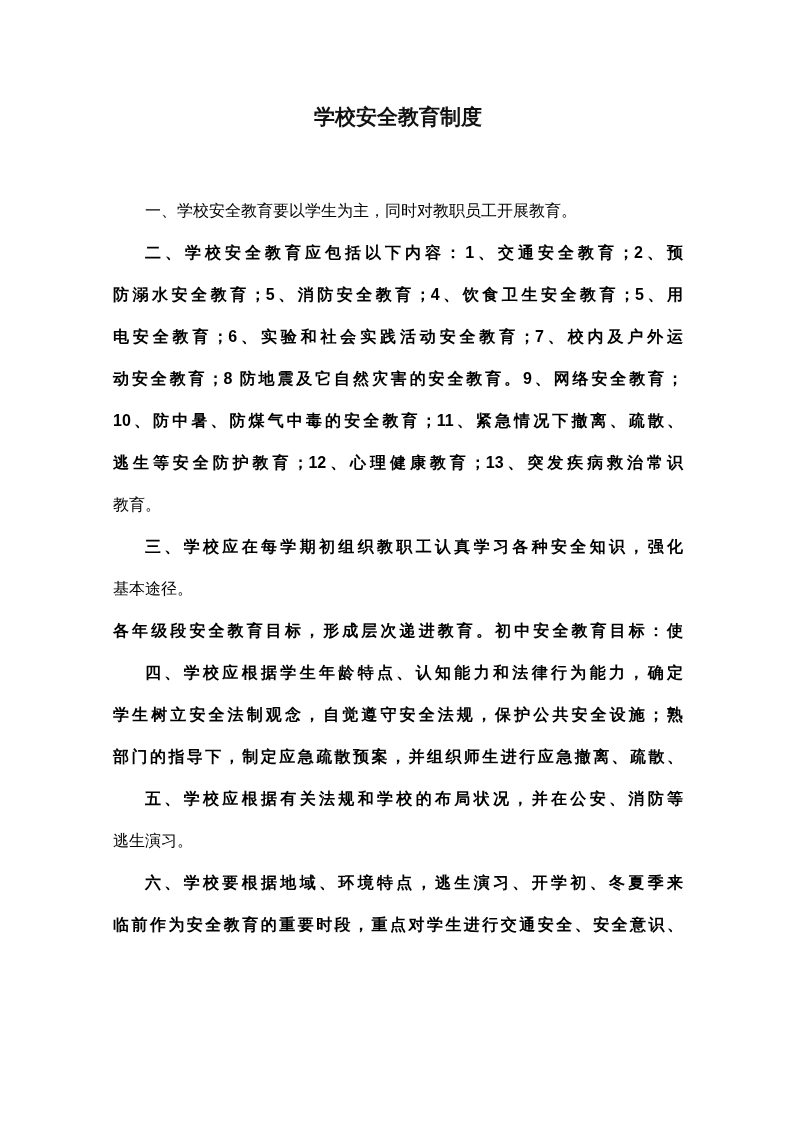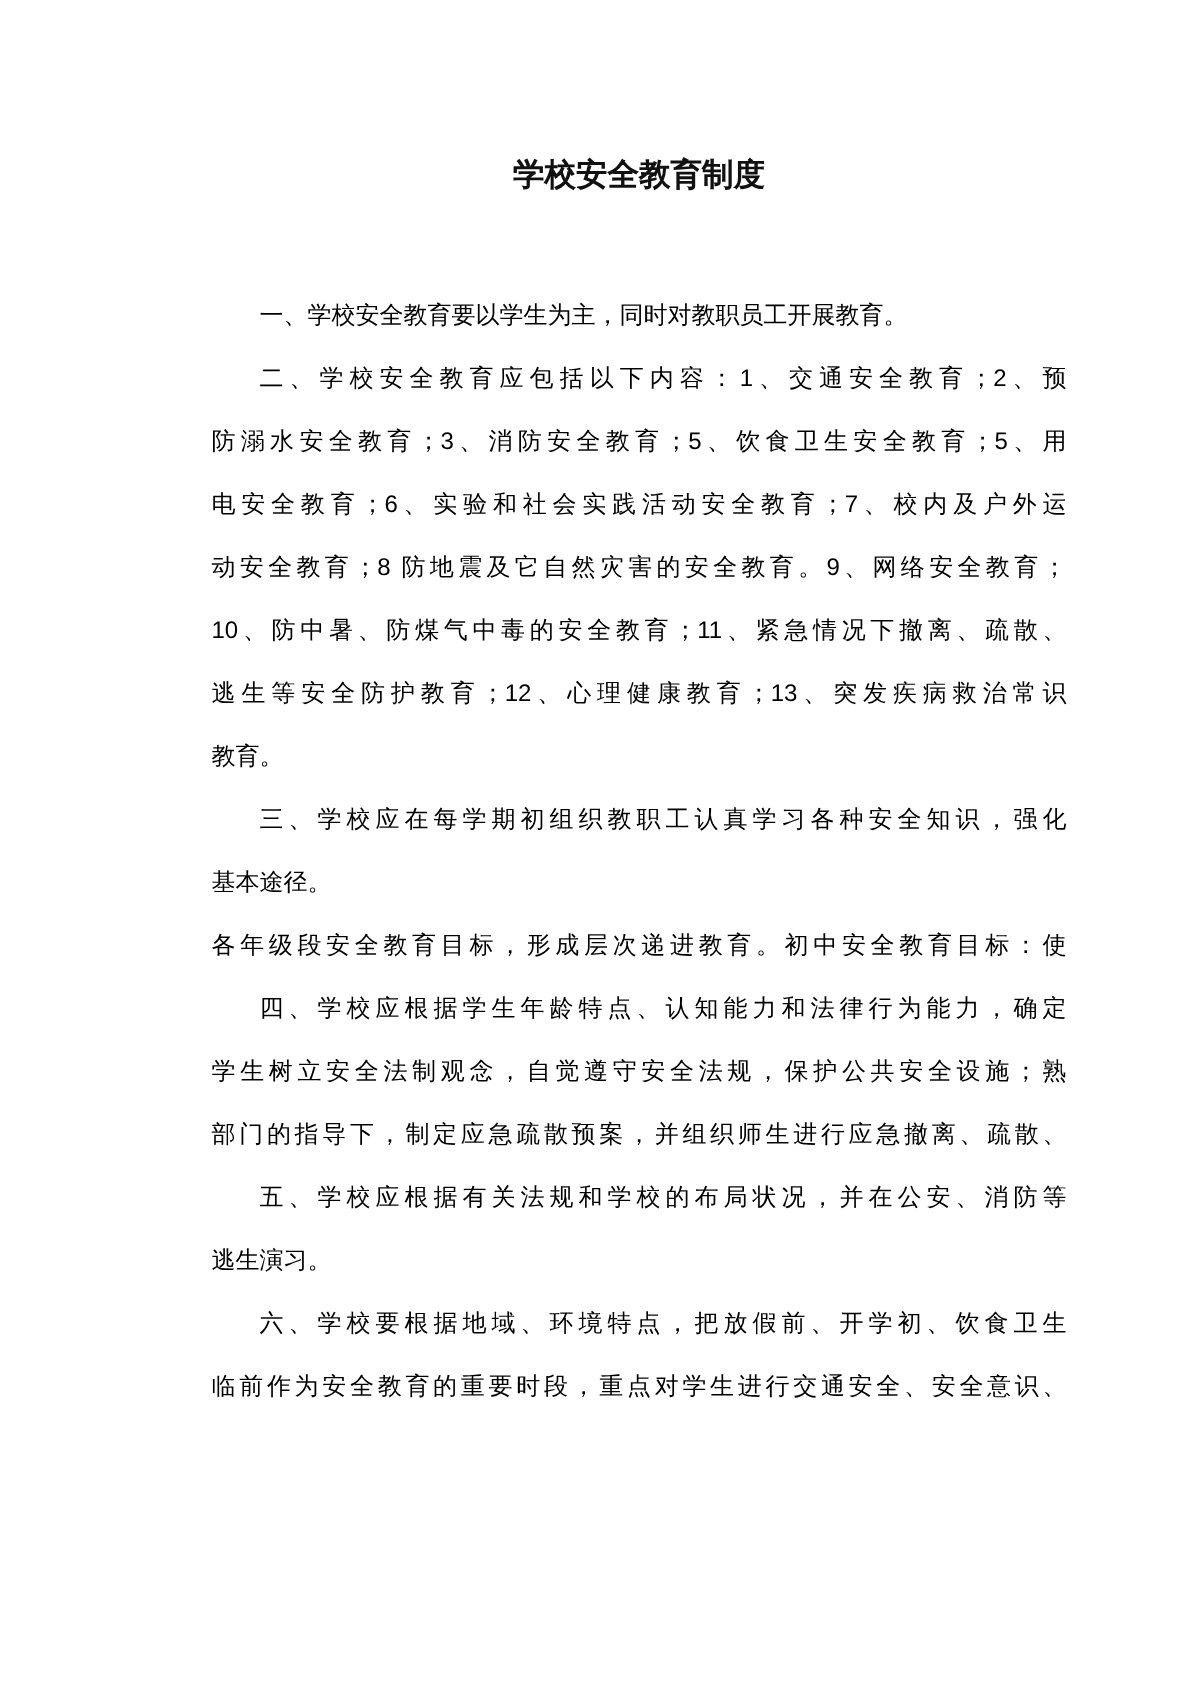--- a/index.html
+++ b/index.html
@@ -14,21 +14,20 @@
     background: #ffffff;
     overflow: hidden;
     font-family: "Liberation Sans", "DejaVu Sans", sans-serif;
     color: #111111;
   }
   .content {
     position: absolute;
     left: 113px;
     top: 96px;
     width: 570px;
-    margin-left: 28px;
   }
   .doc-title {
     margin: 0 0 52px 0;
     font-size: 21px;
     font-weight: 700;
     line-height: 42px;
     text-align: center;
     color: #111111;
   }
   .para {
@@ -41,35 +40,36 @@
     height: 42px;
     color: #000000;
     text-align: left;
   }
   .line.first {
     text-indent: 2em;
   }
   .line.fill {
     text-align: justify;
     text-align-last: justify;
+    font-weight: bold;
   }
 </style>
 </head>
 <body>
 
 <div class="page">
   <div class="content">
     <h1 class="doc-title">学校安全教育制度</h1>
     <div id="paragraphs">
         <div class="para">
           <div class="line first">一、学校安全教育要以学生为主，同时对教职员工开展教育。</div>
         </div>
         <div class="para">
           <div class="line first fill">二、学校安全教育应包括以下内容：1、交通安全教育；2、预</div>
-          <div class="line fill">防溺水安全教育；3、消防安全教育；5、饮食卫生安全教育；5、用</div>
+          <div class="line fill">防溺水安全教育；5、消防安全教育；4、饮食卫生安全教育；5、用</div>
           <div class="line fill">电安全教育；6、实验和社会实践活动安全教育；7、校内及户外运</div>
           <div class="line fill">动安全教育；8 防地震及它自然灾害的安全教育。9、网络安全教育；</div>
           <div class="line fill">10、防中暑、防煤气中毒的安全教育；11、紧急情况下撤离、疏散、</div>
           <div class="line fill">逃生等安全防护教育；12、心理健康教育；13、突发疾病救治常识</div>
           <div class="line">教育。</div>
         </div>
         <div class="para">
           <div class="line first fill">三、学校应在每学期初组织教职工认真学习各种安全知识，强化</div>
           <div class="line">基本途径。</div>
         </div>
@@ -77,18 +77,18 @@
           <div class="line fill">各年级段安全教育目标，形成层次递进教育。初中安全教育目标：使</div>
           <div class="line first fill">四、学校应根据学生年龄特点、认知能力和法律行为能力，确定</div>
           <div class="line fill">学生树立安全法制观念，自觉遵守安全法规，保护公共安全设施；熟</div>
         </div>
         <div class="para">
           <div class="line fill">部门的指导下，制定应急疏散预案，并组织师生进行应急撤离、疏散、</div>
           <div class="line first fill">五、学校应根据有关法规和学校的布局状况，并在公安、消防等</div>
           <div class="line">逃生演习。</div>
         </div>
         <div class="para">
-          <div class="line first fill">六、学校要根据地域、环境特点，把放假前、开学初、饮食卫生</div>
+          <div class="line first fill">六、学校要根据地域、环境特点，逃生演习、开学初、冬夏季来</div>
           <div class="line fill">临前作为安全教育的重要时段，重点对学生进行交通安全、安全意识、</div>
         </div>
       </div>
   </div>
 </div>
 
 </body></html>

